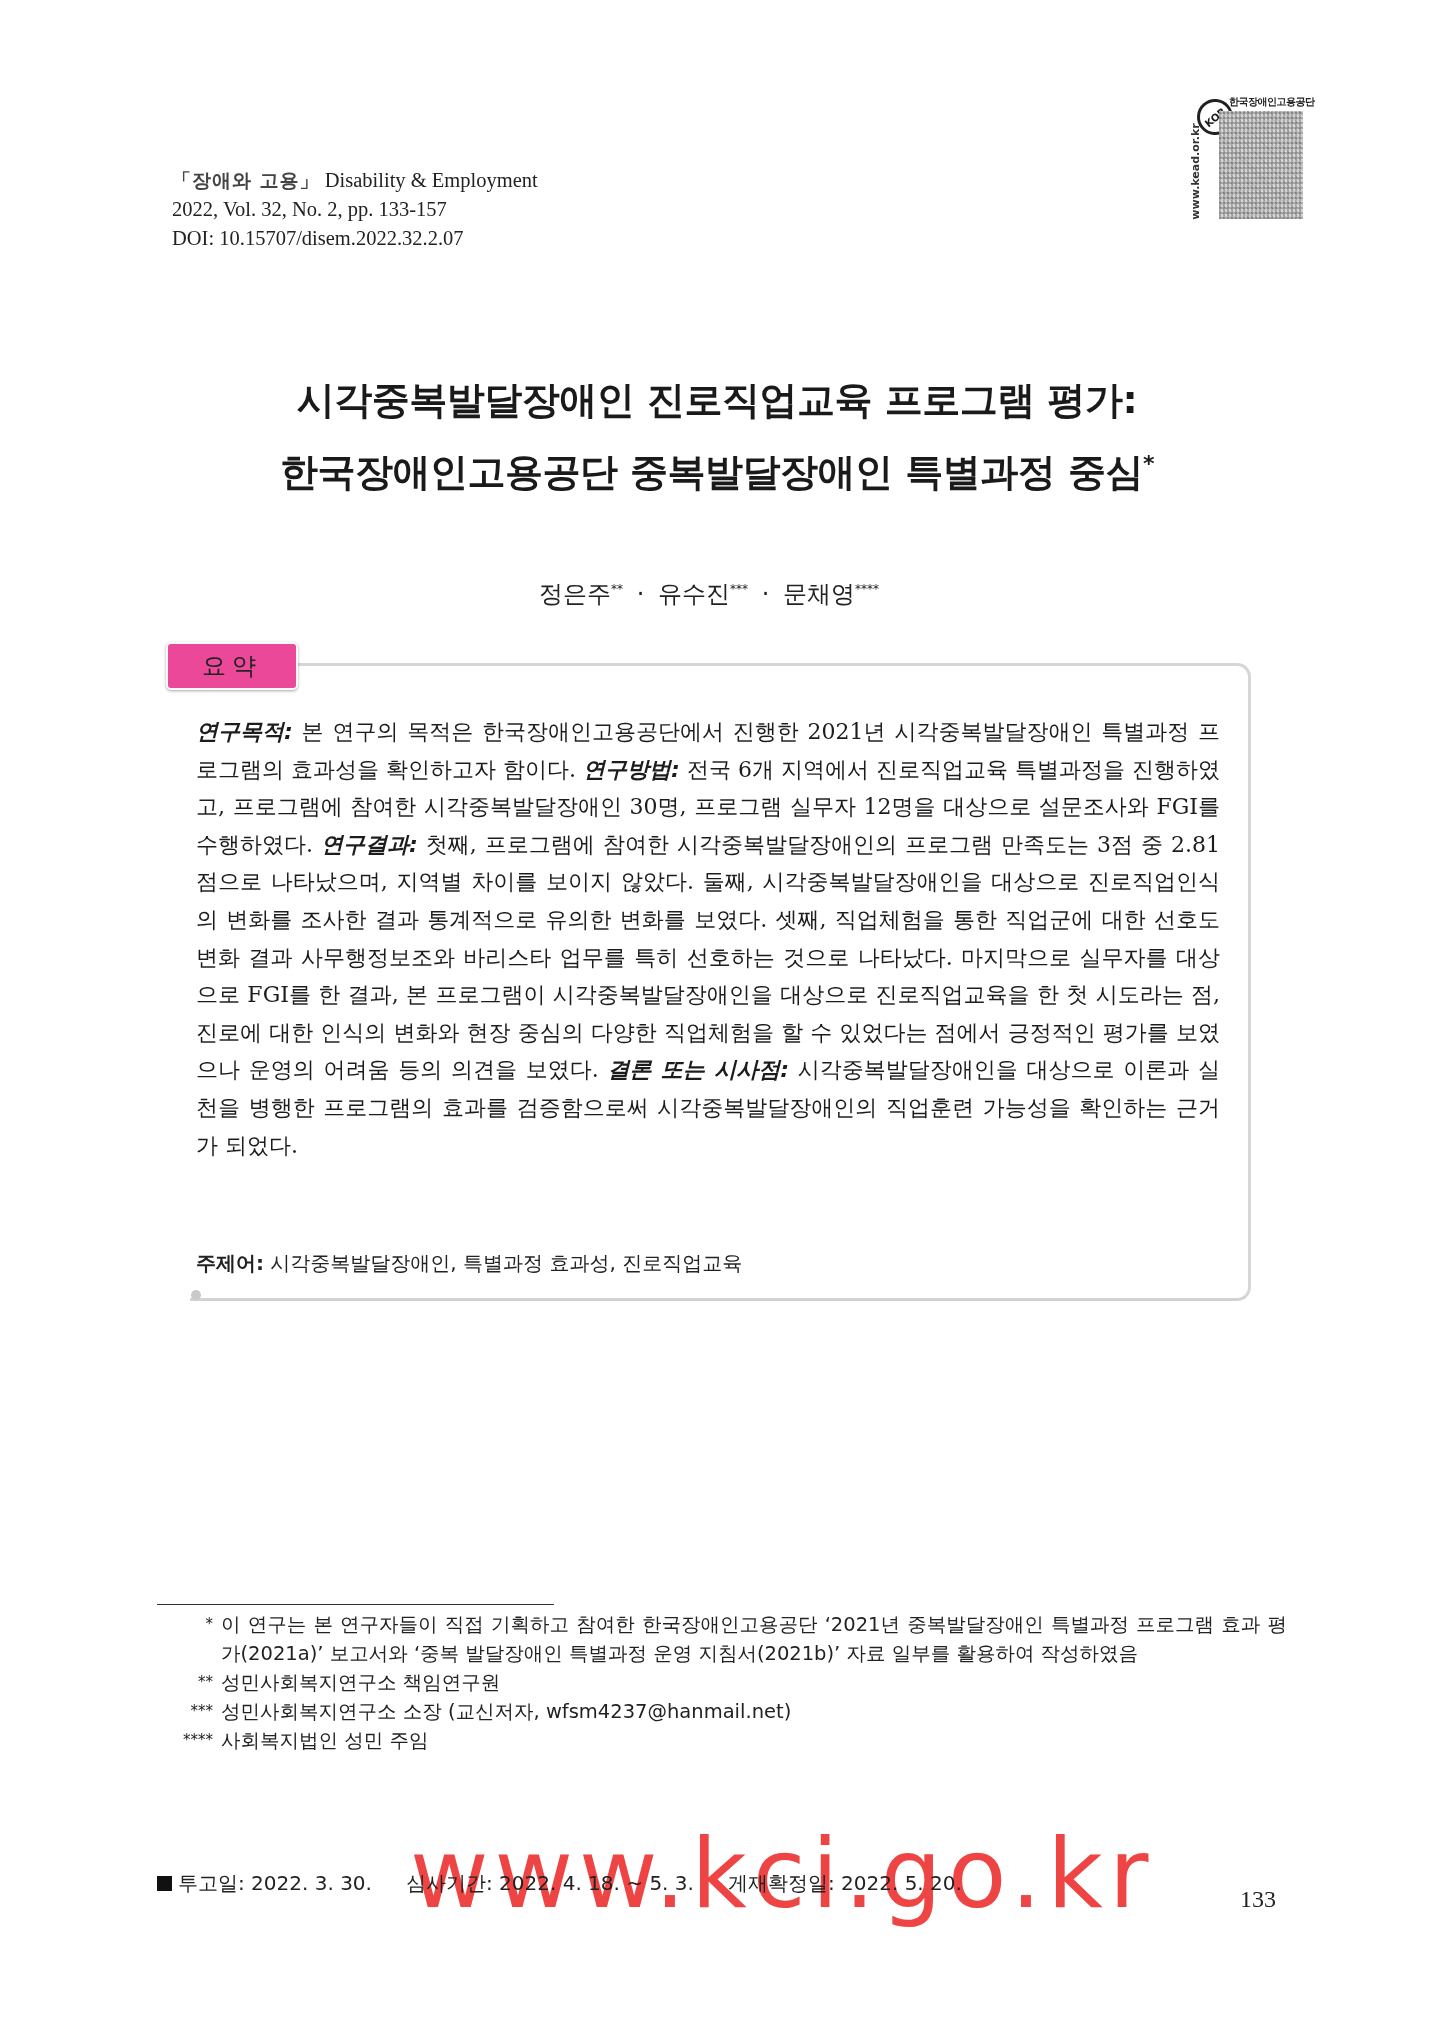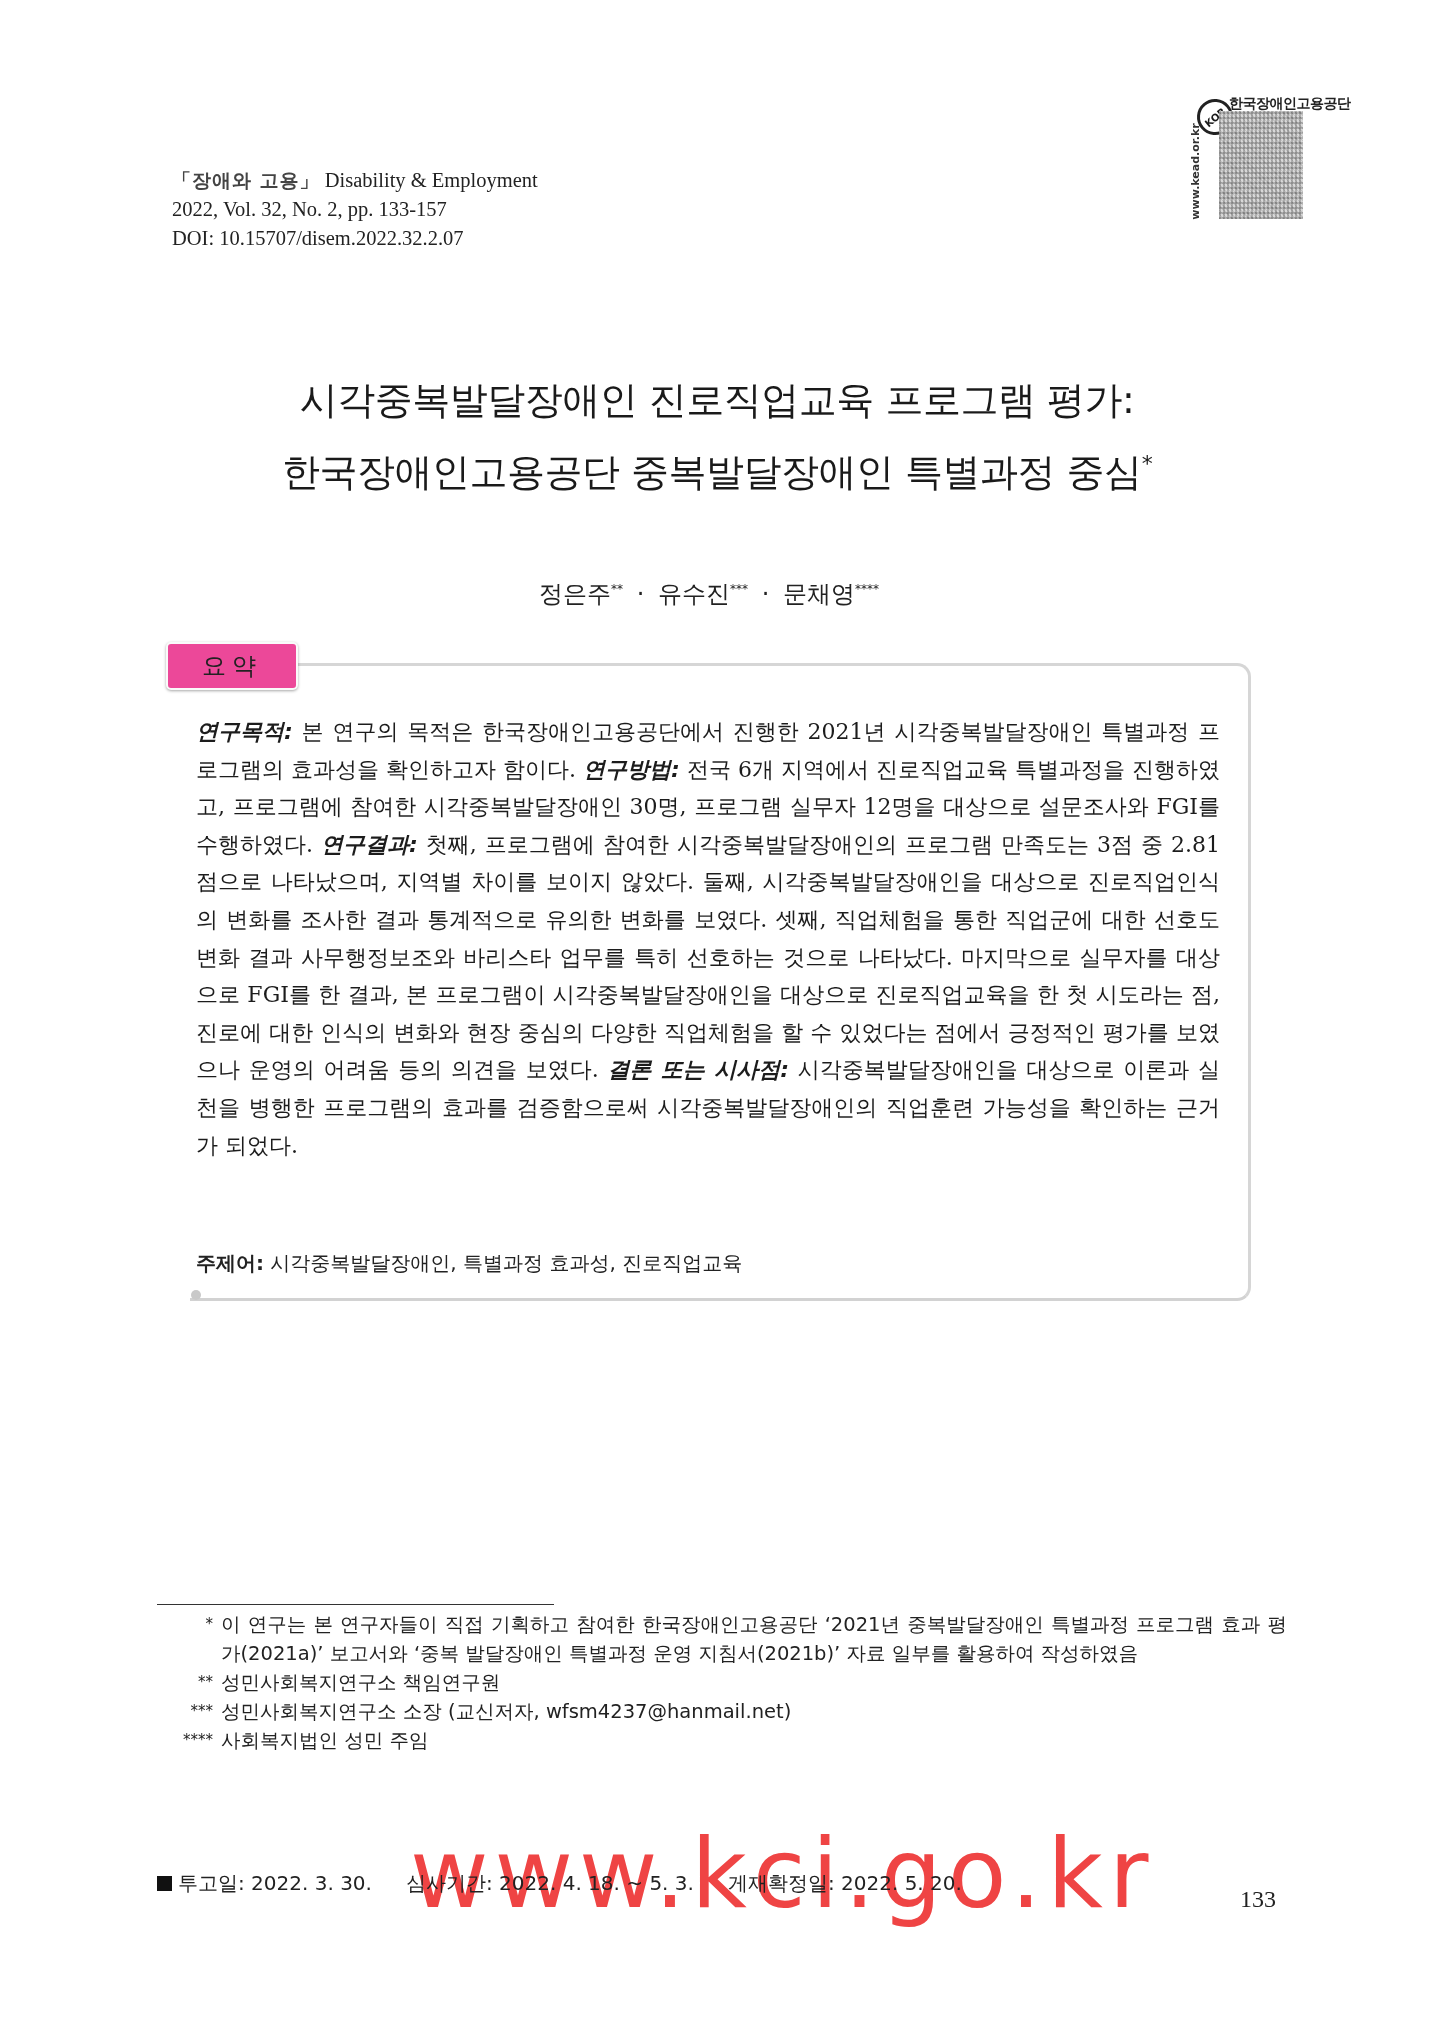--- a/index.html
+++ b/index.html
@@ -6,32 +6,32 @@
   body {
     width: 1434px; height: 2025px; position: relative; overflow: hidden;
     font-family: "Liberation Serif", "DejaVu Serif", serif; color: #1a1a1a;
   }
   .journal-header {
     position: absolute; left: 172px; top: 166px;
     font-size: 20.5px; line-height: 29px; color: #222;
   }
   .journal-header .kr-name { font-family: "DejaVu Sans", sans-serif; font-weight: bold; color: #444; font-size: 19px; letter-spacing: 1px; }
   .kead-logo { position: absolute; left: 1185px; top: 95px; width: 120px; height: 125px; }
-  .kead-logo .logo-label { position: absolute; left: 44px; top: 0; font-family: "DejaVu Sans", sans-serif; font-size: 14px; font-weight: bold; color: #222; white-space: nowrap; letter-spacing: -0.5px; }
+  .kead-logo .logo-label { position: absolute; left: 44px; top: 0; font-family: "DejaVu Sans", sans-serif; font-size: 10px; font-weight: bold; color: #222; white-space: nowrap; letter-spacing: -0.5px; }
   .kead-logo .qr { position: absolute; left: 34px; top: 16px; width: 84px; height: 108px;
     background:
       repeating-linear-gradient(0deg, rgba(0,0,0,0.18) 0 2px, transparent 2px 5px),
       repeating-linear-gradient(90deg, rgba(0,0,0,0.2) 0 2px, transparent 2px 4px),
       repeating-linear-gradient(45deg, rgba(0,0,0,0.1) 0 1px, transparent 1px 3px),
       #d8d8d8; }
   .kead-logo .kor-badge { position: absolute; left: 12px; top: 4px; width: 30px; height: 30px; border-radius: 50%; border: 3px solid #222; font-family: "DejaVu Sans", sans-serif; font-size: 10px; font-weight: bold; display:flex; align-items:center; justify-content:center; transform: rotate(-40deg); background:#fff; }
   .kead-logo .url { position: absolute; left: -38px; top: 70px; transform: rotate(-90deg); font-family: "DejaVu Sans", sans-serif; font-size: 11px; font-weight: bold; color: #333; white-space: nowrap; }
 
   .title { position: absolute; left: 0; width: 1434px; top: 368px; text-align: center;
-    font-family: "DejaVu Sans", sans-serif; font-weight: normal; font-size: 38px; line-height: 64px; color: #1a1a1a; letter-spacing: -0.5px; }
+    font-family: "DejaVu Sans", sans-serif; font-weight: bold; font-size: 38px; line-height: 64px; color: #1a1a1a; letter-spacing: -0.5px; }
   .title sup { font-size: 22px; }
   .authors { position: absolute; left: 0; width: 1418px; top: 578px; text-align: center;
     font-family: "DejaVu Sans", sans-serif; font-size: 24px; color: #222; word-spacing: 6px; }
   .authors sup { font-size: 12px; }
 
   .abstract-box { position: absolute; left: 190px; top: 663px; width: 1058px; height: 632px;
     border-top: 3px solid #d6d6d6; border-right: 3px solid #d6d6d6; border-bottom: 3px solid #d2d2d2;
     border-radius: 0 14px 14px 0; }
   .abstract-dot { position: absolute; left: 191px; top: 1290px; width: 10px; height: 10px; border-radius: 50%; background: #c9c9c9; }
   .abstract-tab { position: absolute; left: 166px; top: 642px; width: 128px; height: 44px;

